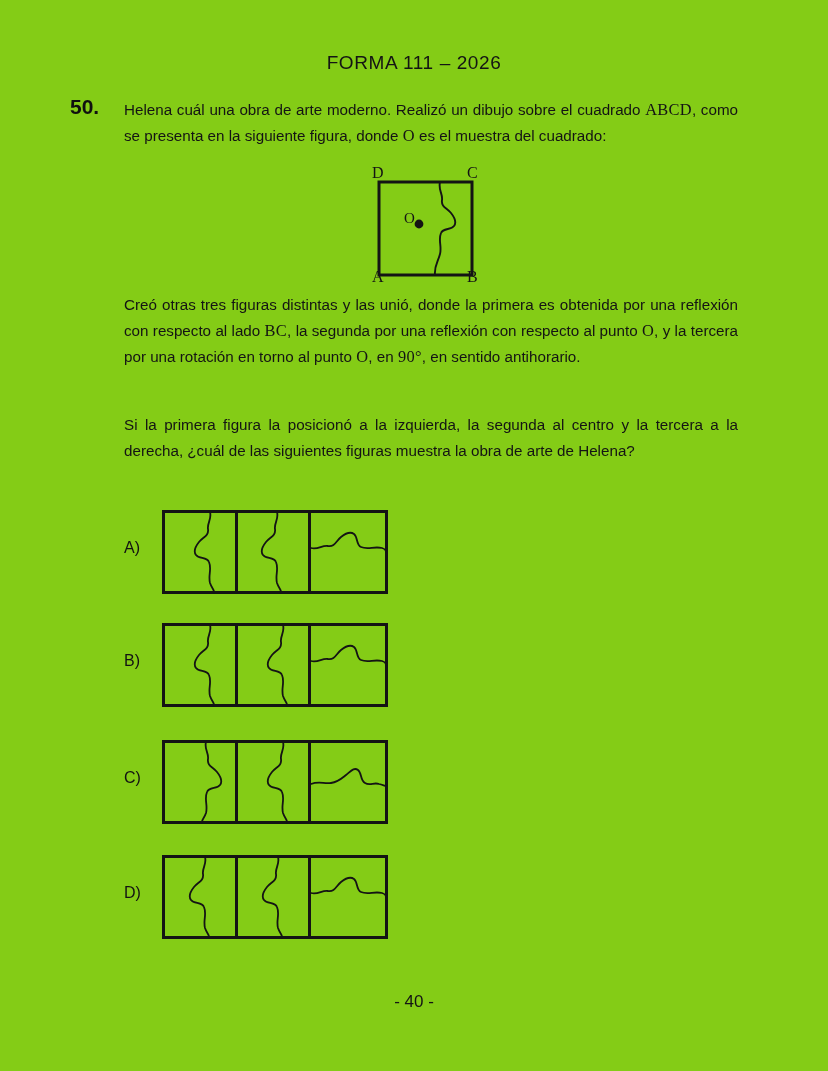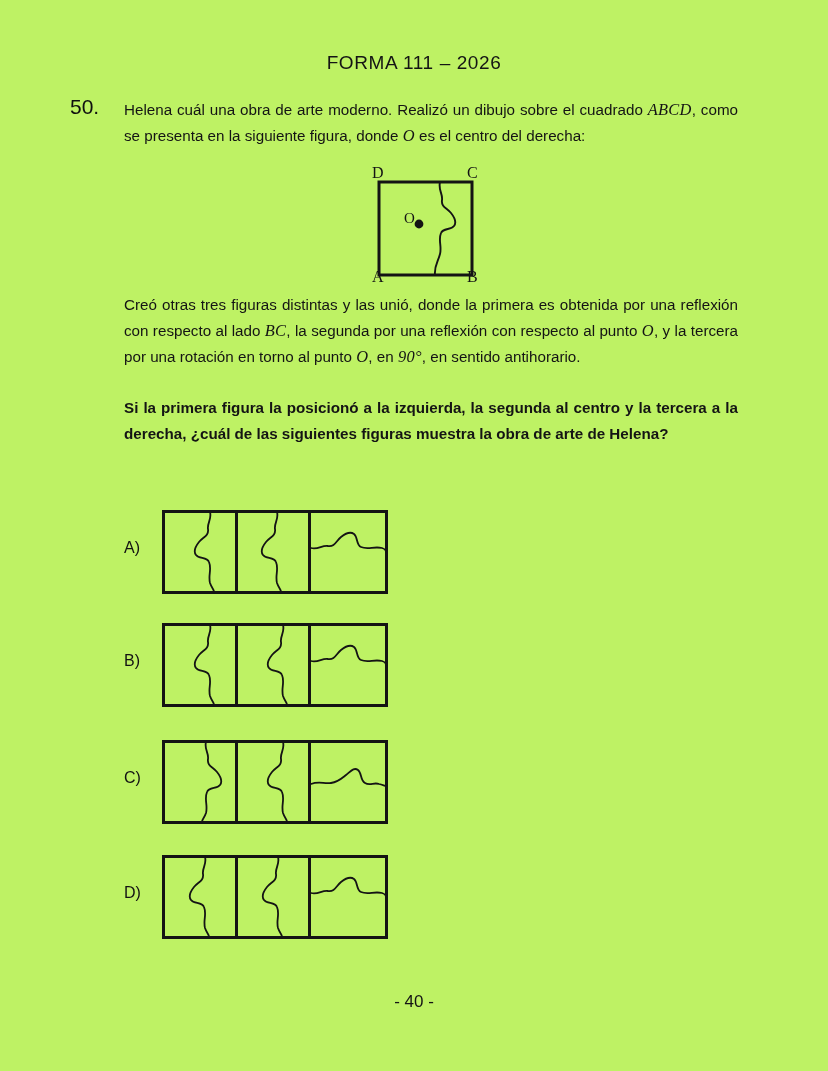--- a/index.html
+++ b/index.html
@@ -12,42 +12,42 @@
     height: 1071px;
     position: relative;
     font-family: "Liberation Sans", sans-serif;
     color: #111111;
     overflow: hidden;
   }
 
   .page {
     position: absolute;
     inset: 0;
-    background: #bef264;
+    background: #84cc16;
   }
 
   
   .page-header {
     position: absolute;
     top: 52px;
     left: 0;
     width: 828px;
     text-align: center;
     font-size: 19px;
     letter-spacing: 0.6px;
     color: #141414;
   }
 
   
   .question-number {
     position: absolute;
     top: 95px;
     left: 70px;
     font-size: 21px;
-    font-weight: normal;
+    font-weight: bold;
     color: #101010;
   }
 
   .question-body {
     position: absolute;
     top: 97px;
     left: 124px;
     width: 614px;
   }
 
@@ -57,21 +57,20 @@
     text-align: justify;
     color: #141414;
     margin: 0;
   }
   .para + .para { margin-top: 19px; }
 
   .mathtext {
     font-family: "Liberation Serif", serif;
     font-size: 16.4px;
     letter-spacing: 0.3px;
-    font-style: italic;
   }
 
   
   .figure-main {
     position: absolute;
     top: 160px;
     left: 355px;
     width: 140px;
     height: 125px;
   }
@@ -118,21 +117,21 @@
 </head>
 <body>
 
 <div class="page">
 
   <div class="page-header">FORMA 111 –  2026</div>
 
   <div class="question-number">50.</div>
 
   <div class="question-body">
-    <p class="para"><span>Helena cuál una obra de arte moderno. Realizó un dibujo sobre el cuadrado </span><span class="mathtext">ABCD</span><span>, como se presenta en la siguiente figura, donde </span><span class="mathtext">O</span><span> es el centro del derecha:</span></p>
+    <p class="para"><span>Helena cuál una obra de arte moderno. Realizó un dibujo sobre el cuadrado </span><span class="mathtext">ABCD</span><span>, como se presenta en la siguiente figura, donde </span><span class="mathtext">O</span><span> es el muestra del cuadrado:</span></p>
   </div>
 
   <div class="figure-main">
     <svg width="140" height="125" viewBox="0 0 140 125">
 
       <text x="17" y="18" font-family="Liberation Serif, serif" font-size="16" fill="#141414">D</text>
       <text x="112" y="18" font-family="Liberation Serif, serif" font-size="16" fill="#141414">C</text>
       <text x="17" y="122" font-family="Liberation Serif, serif" font-size="16" fill="#141414">A</text>
       <text x="112" y="122" font-family="Liberation Serif, serif" font-size="16" fill="#141414">B</text>
 
@@ -143,21 +142,21 @@
 
       <path d="M 85,22 C 83,30 88,34 87,40 C 86,47 92,48 96,53
                C 100,58 102,62 99,66 C 96,70 88,68 86,73
                C 83,80 87,86 85,94 C 83,102 79,106 80,115" fill="none" stroke="#141414" stroke-width="1.9" stroke-linecap="round"></path>
     </svg>
   </div>
 
   <div class="question-body" style="top:292px;">
     <p class="para"><span>Creó otras tres figuras distintas y las unió, donde la primera es obtenida por una reflexión con respecto al lado </span><span class="mathtext">BC</span><span>, la segunda por una reflexión con respecto al punto </span><span class="mathtext">O</span><span>, y la tercera por una rotación en torno al punto </span><span class="mathtext">O</span><span>, en </span><span class="mathtext">90°</span><span>, en sentido antihorario.</span></p>
 
-    <p class="para" style="margin-top:25px;font-weight:bold;">Si la primera figura la posicionó a la izquierda, la segunda al centro y la tercera a la derecha, ¿cuál de las siguientes figuras muestra la obra de arte de Helena?</p>
+    <p class="para" style="margin-top:42px;">Si la primera figura la posicionó a la izquierda, la segunda al centro y la tercera a la derecha, ¿cuál de las siguientes figuras muestra la obra de arte de Helena?</p>
   </div>
 
   <div class="options">
 
     <div class="option-row" style="top:0px;">
       <div class="option-label">A)</div>
       <div class="option-figure">
         <svg width="226" height="84" viewBox="0 0 226 84">
           <rect x="1.5" y="1.5" width="73" height="81" fill="none" stroke="#141414" stroke-width="3"></rect>
           <rect x="74.5" y="1.5" width="73" height="81" fill="none" stroke="#141414" stroke-width="3"></rect>

